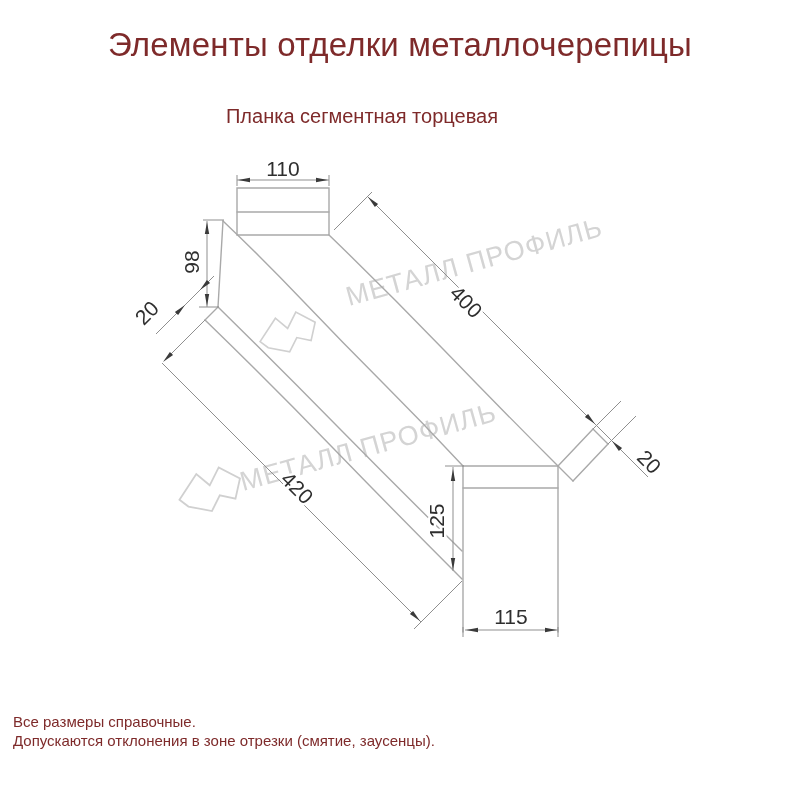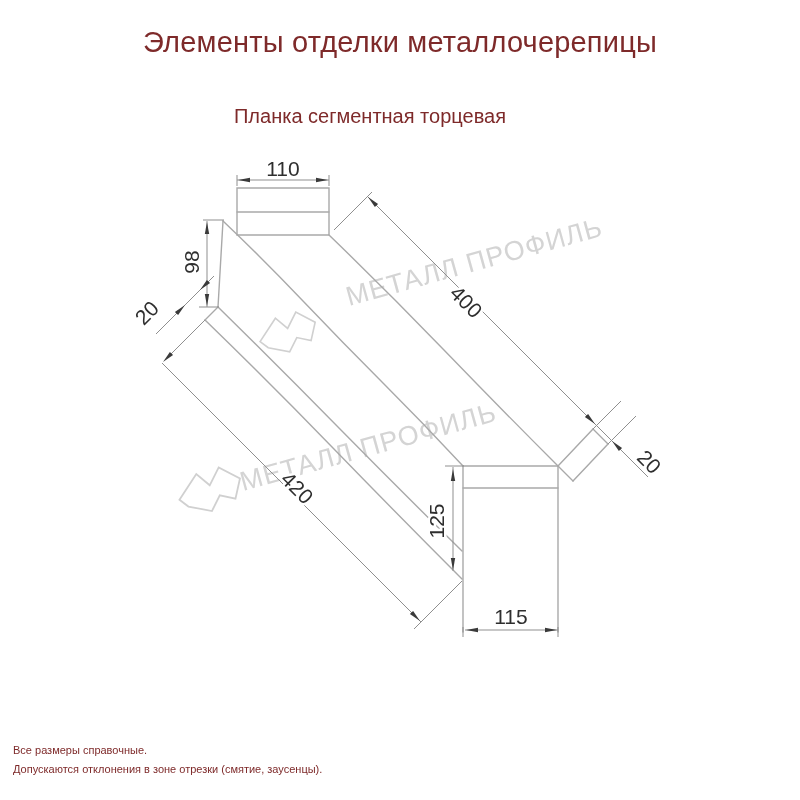--- a/index.html
+++ b/index.html
@@ -2,29 +2,29 @@
 <html><head>
 <meta charset="utf-8">
 <style>
   html,body{margin:0;padding:0;}
   body{
     width:800px;height:800px;position:relative;background:#ffffff;
     font-family:"Liberation Sans", sans-serif;overflow:hidden;
   }
   .page-title{
     position:absolute;left:0;top:26px;width:800px;text-align:center;
-    font-size:29px;color:#7e2a2a;letter-spacing:.2px;
+    font-size:33px;color:#7e2a2a;letter-spacing:.2px;
   }
   .product-name{
     position:absolute;left:0;top:105px;width:724px;text-align:center;
-    font-size:20px;color:#7e2a2a;line-height:23px;padding-left:8px;
+    font-size:20px;color:#7e2a2a;line-height:23px;
   }
   .footer-notes{
-    position:absolute;left:13px;top:741px;
-    font-size:11px;color:#7e2a2a;line-height:19px;
+    position:absolute;left:13px;top:712px;
+    font-size:15px;color:#7e2a2a;line-height:19px;
   }
   svg{position:absolute;left:0;top:0;}
   .part{stroke:#a9a9a9;stroke-width:1.4;fill:none;stroke-linecap:round;}
   .dim{stroke:#8f8f8f;stroke-width:1;fill:none;}
   .arw{fill:#3a3a3a;stroke:none;}
   .dimtxt{font-family:"Liberation Sans",sans-serif;font-size:21px;fill:#2e2e2e;
           paint-order:stroke;stroke:#ffffff;stroke-width:5px;}
   .wm{font-family:"Liberation Sans",sans-serif;font-size:27px;fill:#d4d4d4;letter-spacing:1px;}
   .wmlogo{stroke:#d0d0d0;stroke-width:1.6;fill:none;}
 </style>

